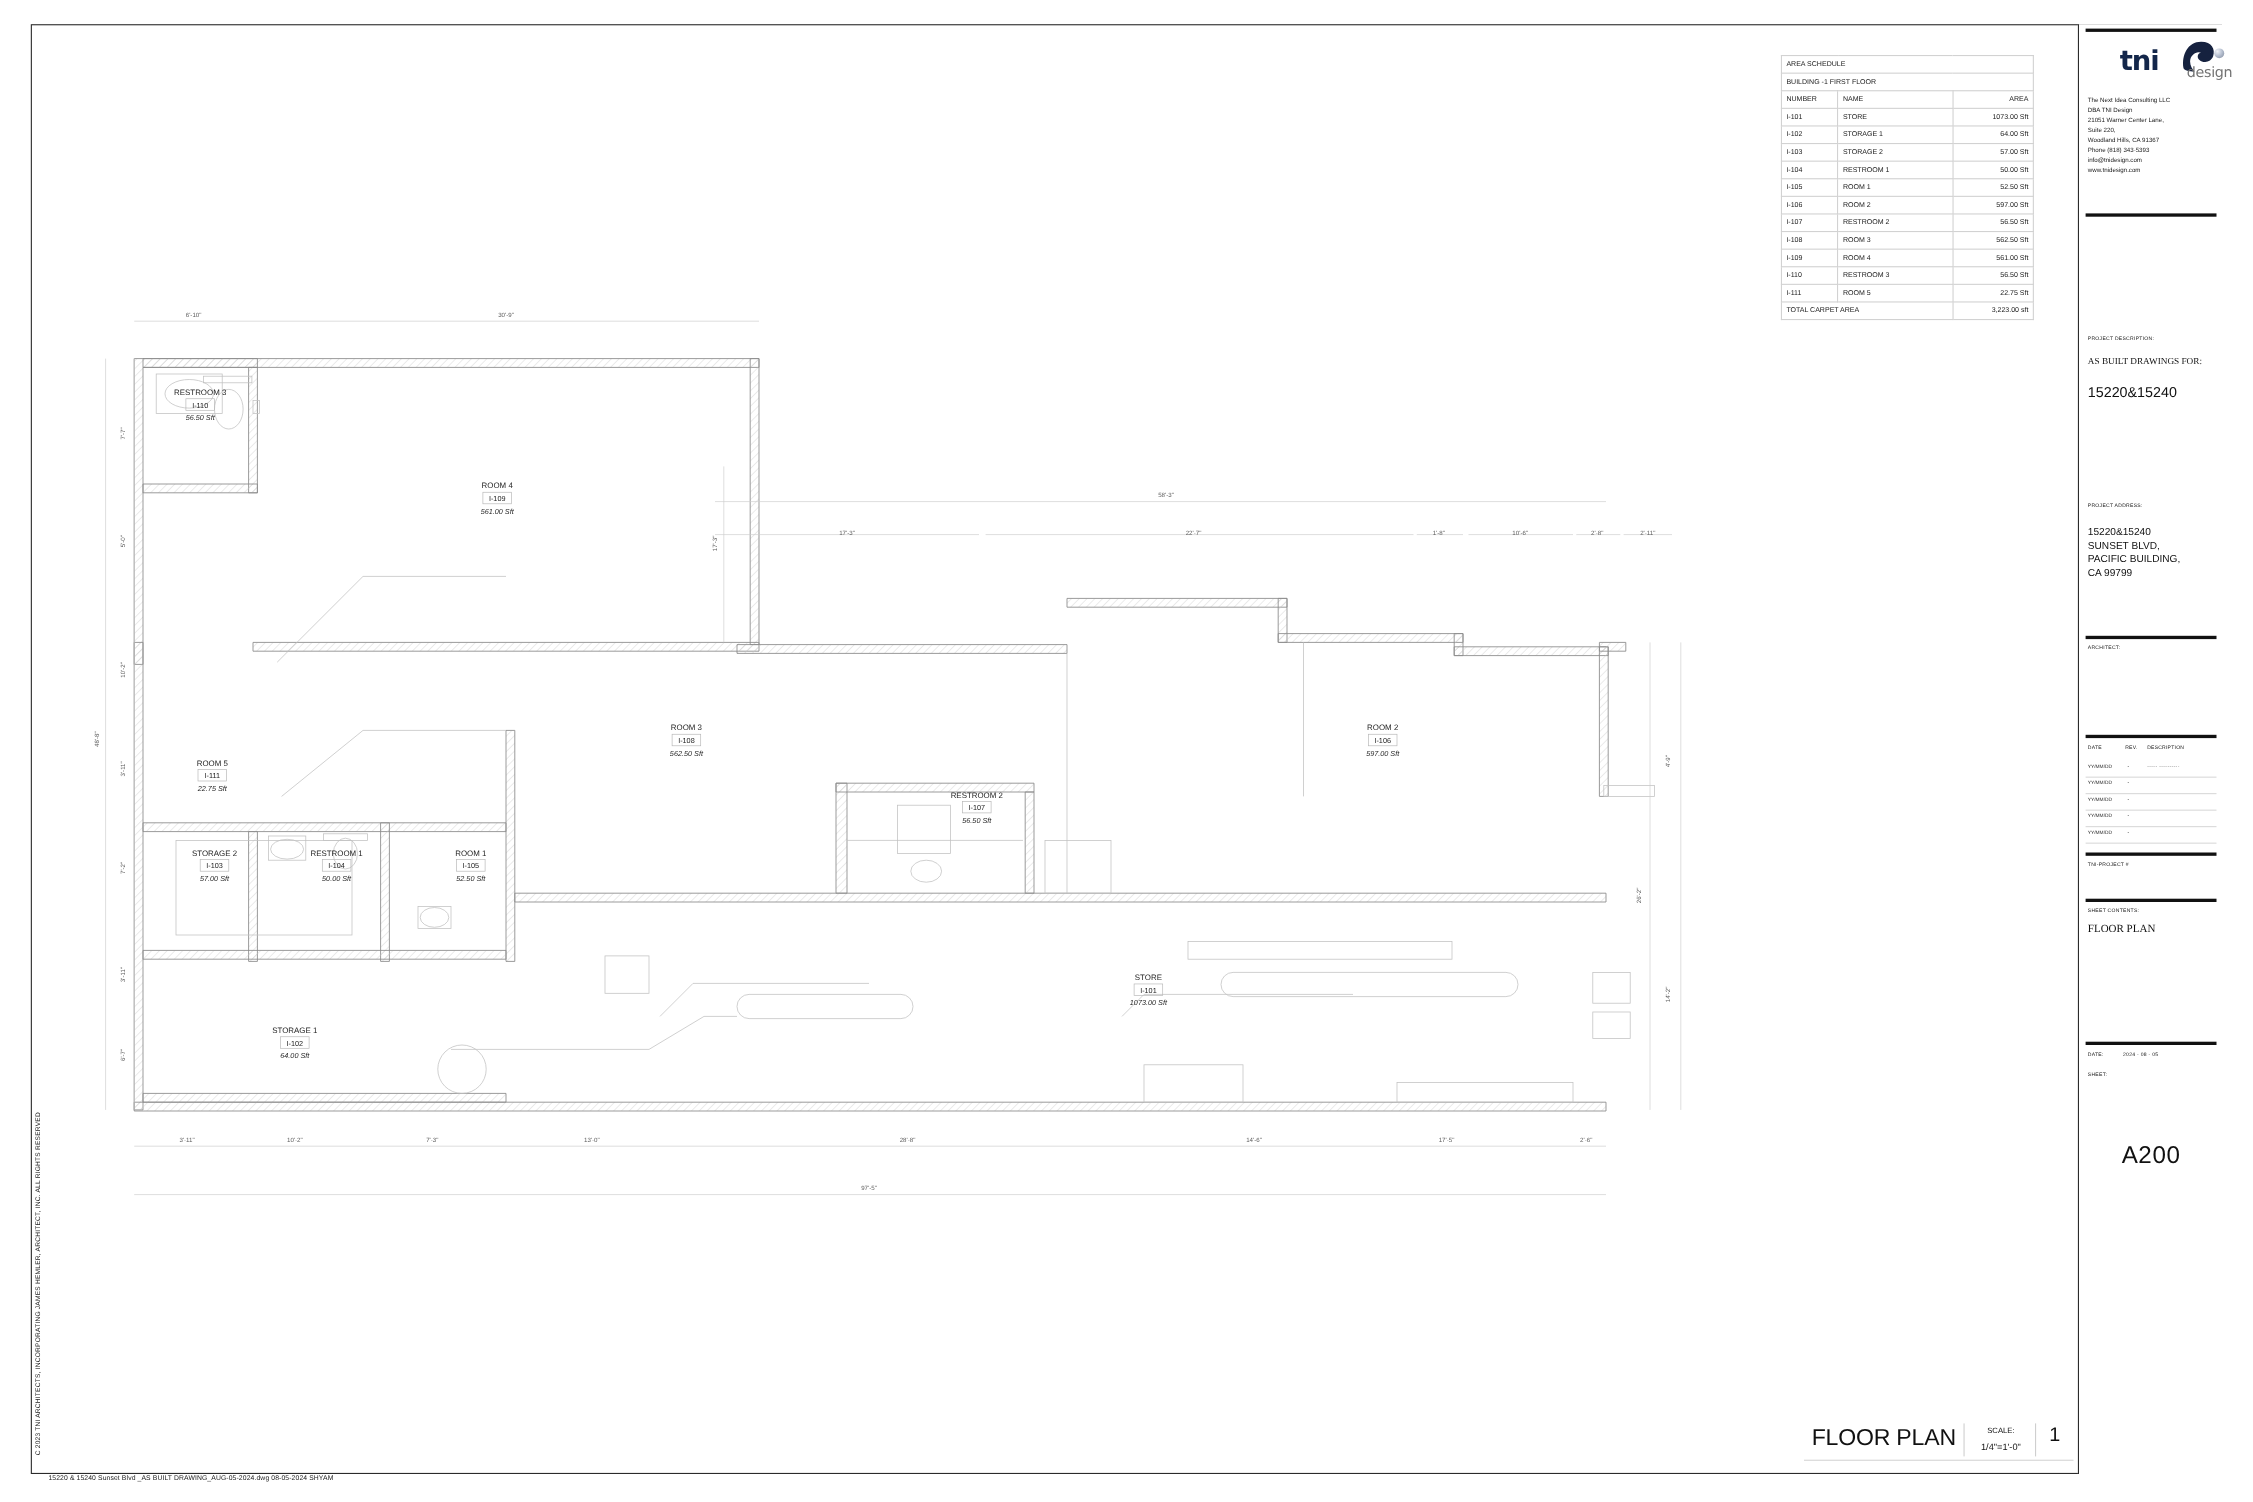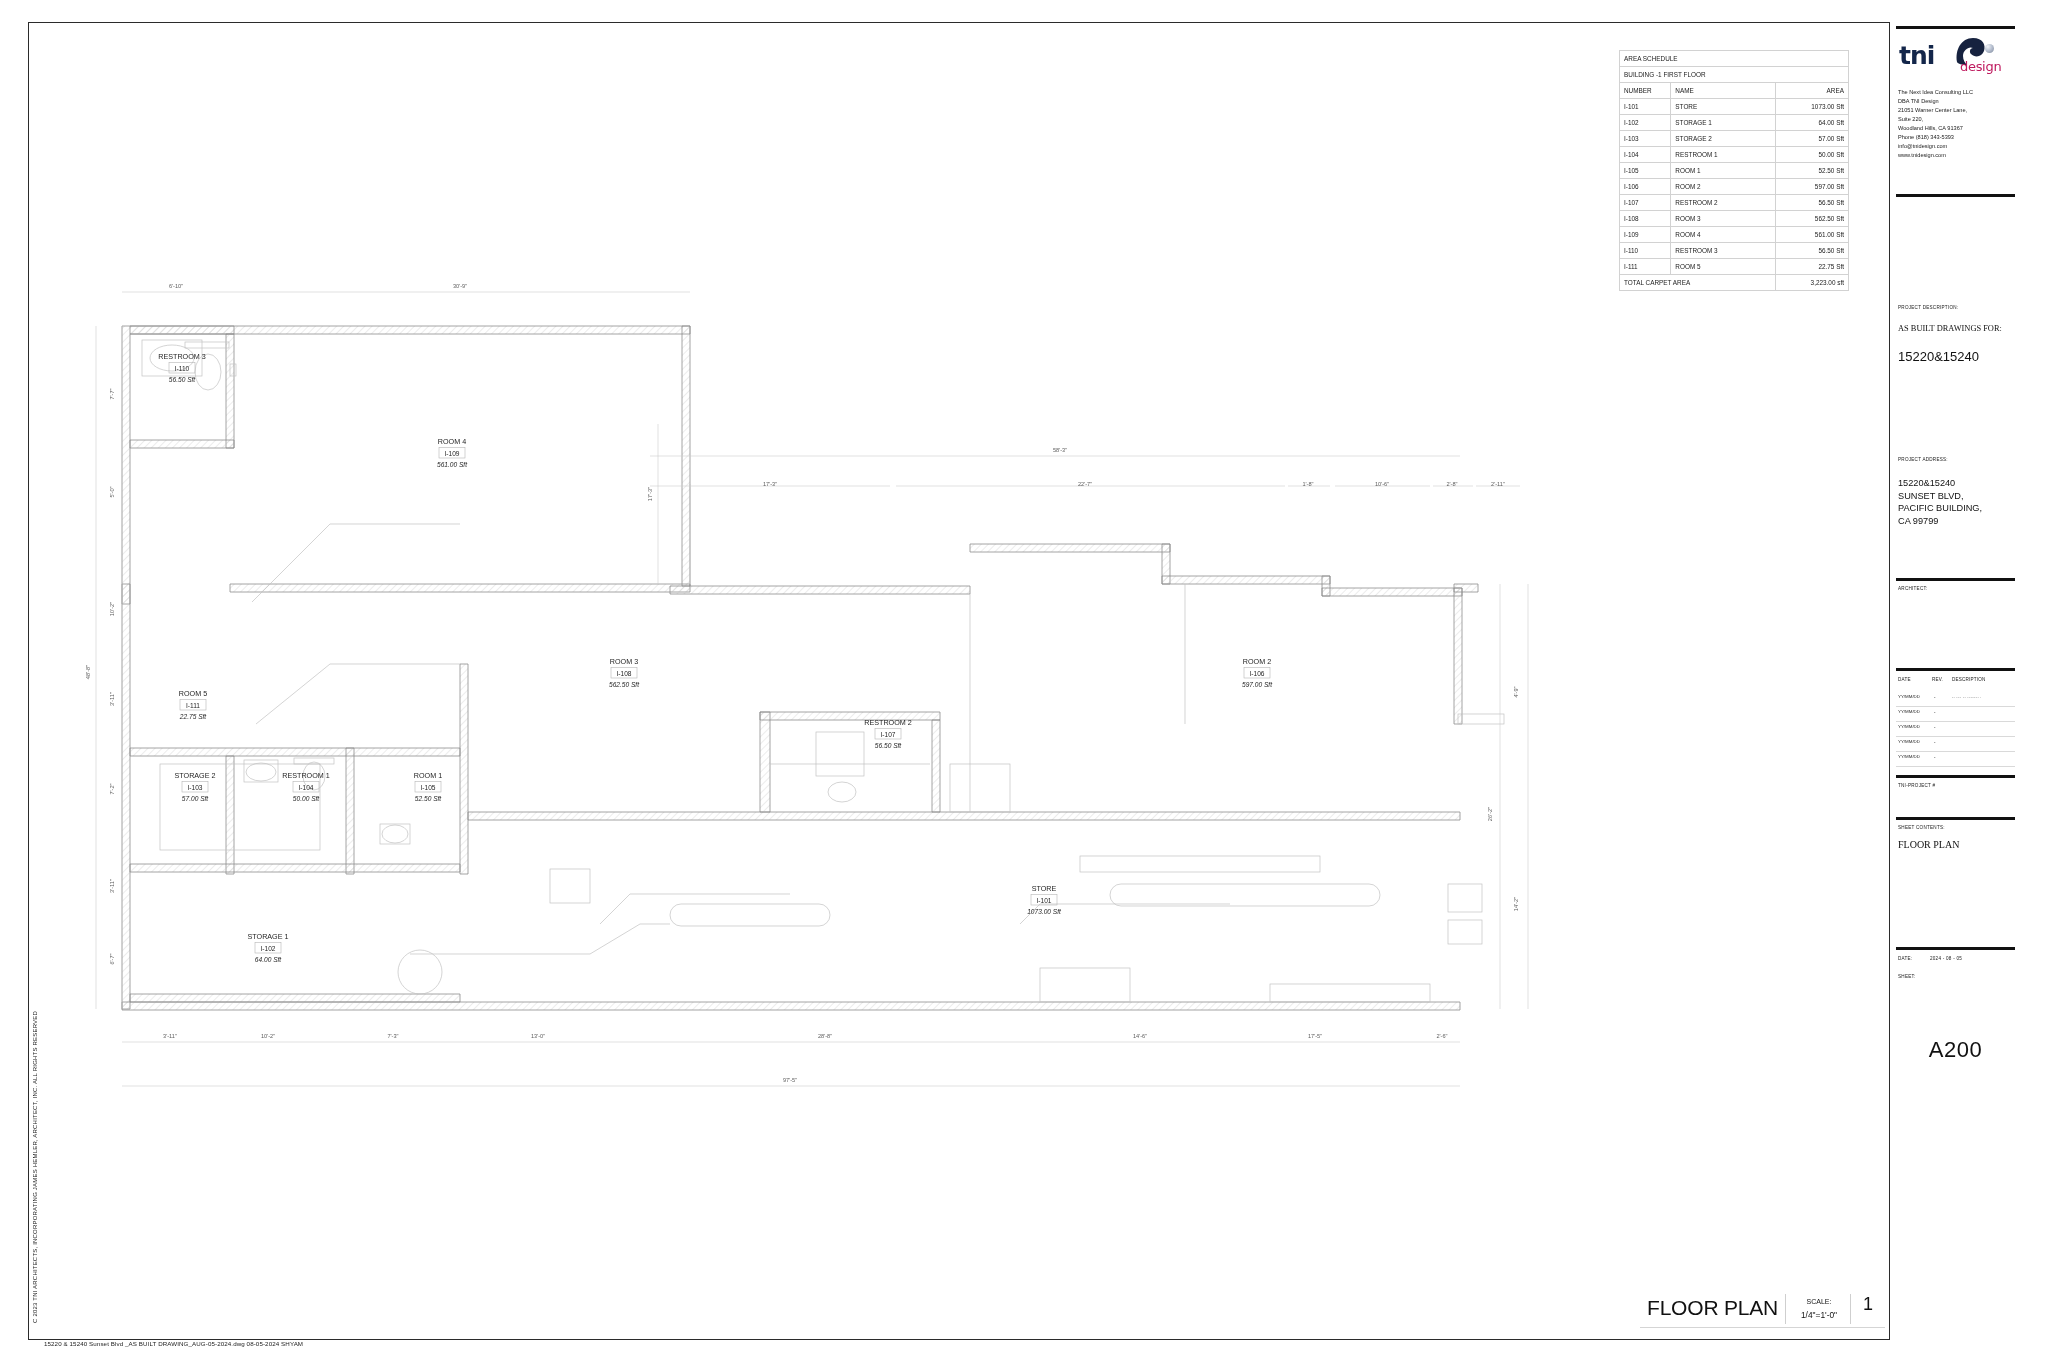--- a/index.html
+++ b/index.html
@@ -20,24 +20,24 @@
       box-sizing:border-box;border-left:1px solid #2b2b2b;background:#fff;}
   .tb-rule{position:absolute;left:6px;width:119px;height:3px;background:#111;}
   .tb-lbl{position:absolute;left:8px;font-size:4.6px;letter-spacing:.25px;color:#1a1a1a;
           text-transform:uppercase;}
   .tb-txt{position:absolute;left:8px;font-size:7.6px;color:#111;line-height:1.35;font-family:Liberation Serif, serif;}
   .tb-big{position:absolute;left:8px;font-size:13px;color:#111;font-weight:400;}
   .tb-addr{position:absolute;left:8px;font-size:9.2px;color:#111;line-height:1.38;}
 
   
   .logo-box{position:absolute;left:7px;top:12px;width:116px;height:48px;background:#fff;}
-  .logo-wrap{position:relative;width:116px;height:48px;}
+  .logo-wrap{position:relative;width:116px;height:48px;margin-left:28px;}
   .logo-tni{position:absolute;left:2px;top:9px;font-size:25px;font-weight:bold;
      letter-spacing:-1px;color:#13264a;font-family:"DejaVu Sans",sans-serif;line-height:1;}
-  .logo-design{position:absolute;left:63px;top:25px;font-size:13px;color:#be185d;
+  .logo-design{position:absolute;left:63px;top:25px;font-size:13px;color:#737373;
      font-family:"DejaVu Sans",sans-serif;letter-spacing:-.3px;}
   .logo-swoosh{position:absolute;left:56px;top:2px;width:34px;height:30px;}
   .logo-dot{position:absolute;left:88px;top:10px;width:9px;height:9px;border-radius:50%;
      background:radial-gradient(circle at 32% 30%,#f2f4f8 0%,#b9c2d2 45%,#7b8699 100%);}
 
   .comp-info{position:absolute;left:8px;top:66px;font-size:5.6px;line-height:1.62;color:#1b1b1b;}
 
   
   .rev-head{position:absolute;font-size:4.6px;color:#1a1a1a;letter-spacing:.2px;}
   .rev-row{position:absolute;left:6px;width:119px;height:1px;background:#d9d9d9;}

